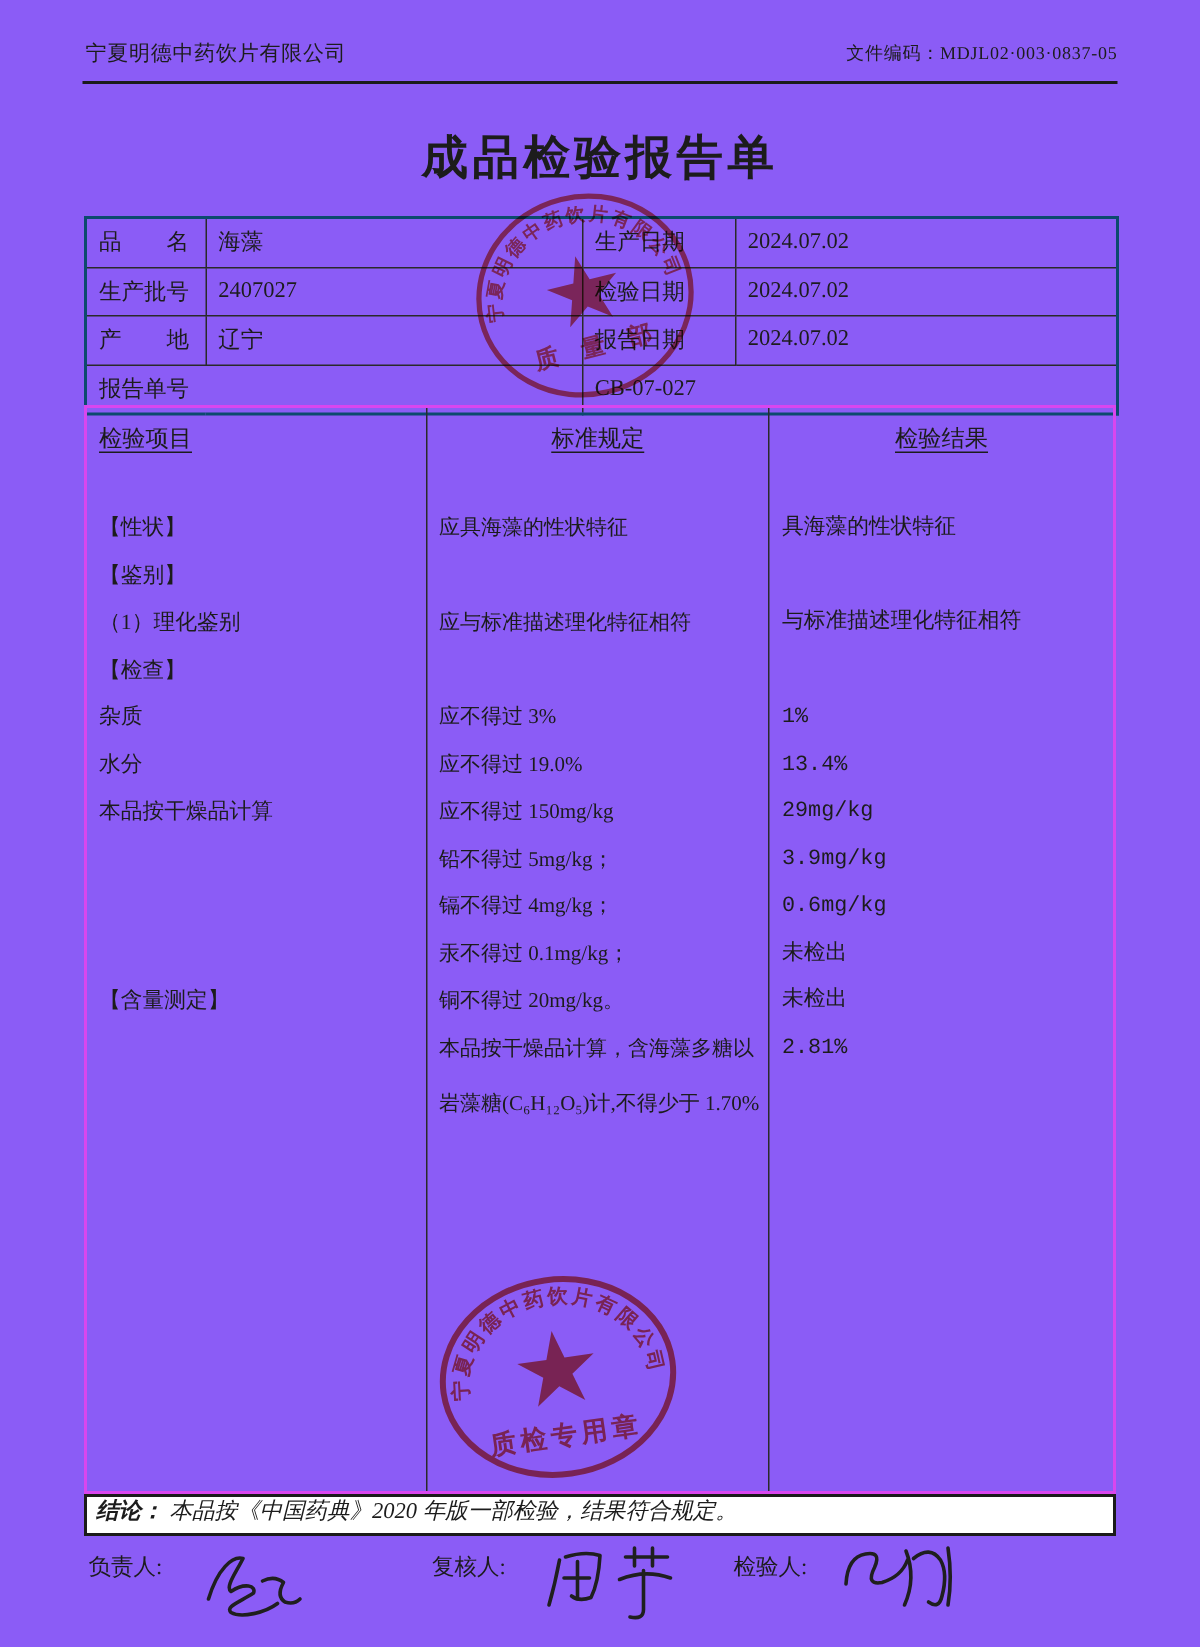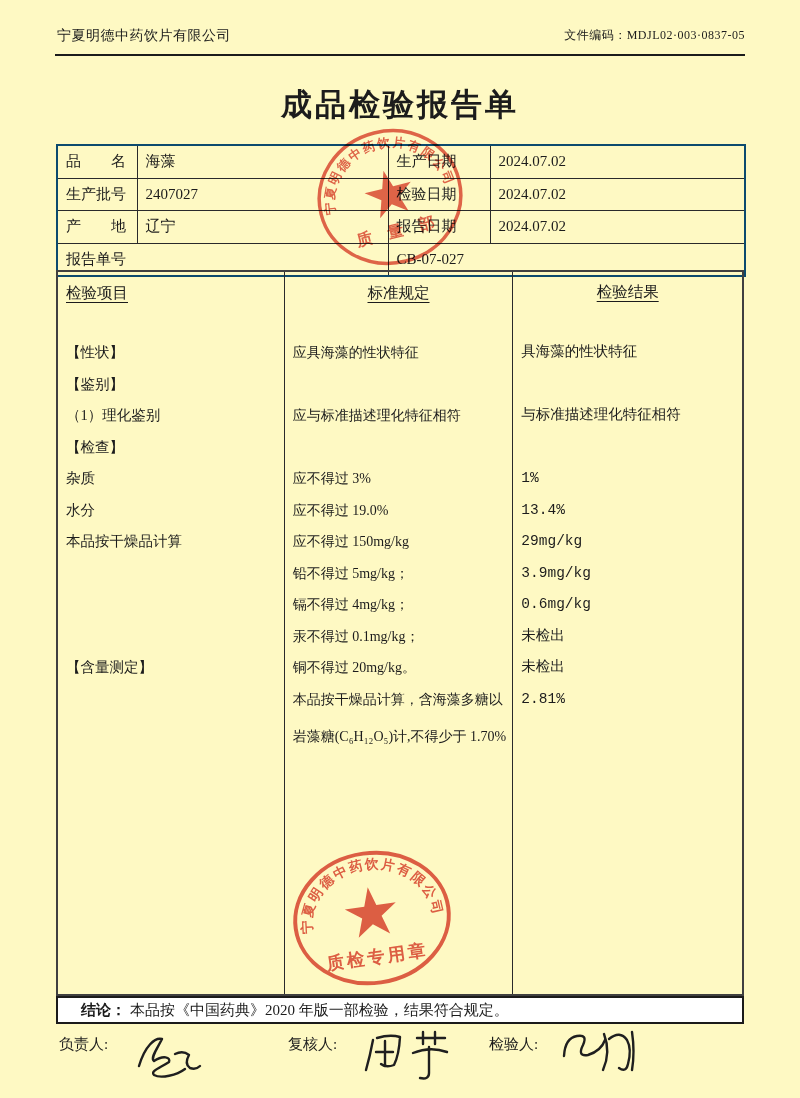--- a/index.html
+++ b/index.html
@@ -1,53 +1,53 @@
 <!DOCTYPE html>
 <html><head>
 <meta charset="utf-8">
 <style>
   html,body{margin:0;padding:0;background:#e8e8e8;}
   #page{
-    position:relative;width:800px;height:1098px;background:#fef9c3;
+    position:relative;width:800px;height:1098px;background:#8b5cf6;
     font-family:"Liberation Serif","DejaVu Serif",serif;color:#1c1c1c;
     margin:0 auto;overflow:hidden;
   }
   
   .hdr{position:absolute;top:27px;left:57px;width:688px;display:flex;
        justify-content:space-between;font-size:14px;letter-spacing:.5px;}
   .hdr-right span{font-size:12px;}
   .hdr-rule{position:absolute;top:54px;left:55px;width:690px;height:2px;background:#1b1b1b;}
   
   .doc-title{position:absolute;top:84px;left:0;width:100%;text-align:center;
              font-size:31px;font-weight:bold;letter-spacing:3px;}
   
   .info-wrap{position:absolute;top:144px;left:56px;}
   table.info{border-collapse:collapse;table-layout:fixed;width:688px;border:2px solid #0c4a6e;}
   table.info td{border:1px solid #2a2a2a;height:31.5px;font-size:15px;
                 padding:0 0 0 8px;white-space:nowrap;overflow:hidden;}
   
   .insp{position:absolute;top:270px;left:56px;width:688px;height:726px;
-        border:2px solid #404040;box-sizing:border-box;display:flex;}
+        border:2px solid #d946ef;box-sizing:border-box;display:flex;}
   .icol{box-sizing:border-box;height:100%;overflow:hidden;}
   .icol-item{width:227px;}
   .icol-standard{width:230px;border-left:1px solid #2a2a2a;}
   .icol-result{width:231px;border-left:1px solid #2a2a2a;font-family:Liberation Mono, monospace;}
   .icol .ihd{margin-top:10px;font-size:15.5px;height:22px;line-height:22px;}
   .icol-item .ihd{padding-left:8px;}
   .icol-standard .ihd,.icol-result .ihd{text-align:center;}
   .icol .ihd span{text-decoration:underline;text-underline-offset:4px;}
   .ilines{margin-top:33px;}
   .tline{height:31.5px;line-height:31.5px;padding-left:8px;font-size:14.5px;
          white-space:nowrap;}
   .icol-standard .tline{font-size:14px;}
   .ilines .tline:nth-child(13){margin-top:6px;}
   
   .conclusion{position:absolute;top:996px;left:56px;width:688px;height:28px;
-     border:2px solid #1b1b1b;box-sizing:border-box;display:flex;align-items:center;
-     padding-left:23px;font-size:15px;background:#fff;}
+     border:2px solid #1b1b1b;box-sizing:border-box;display:flex;
+     padding-left:6px;font-size:15px;background:#fff;font-style:italic;}
   .conclusion .c-label{font-weight:bold;margin-right:4px;}
   
   .sigrow{position:absolute;top:1030px;left:57px;width:700px;height:66px;font-size:15px;}
   .sig-label{position:absolute;top:5px;white-space:nowrap;}
   .sig-label.l1{left:2px;} .sig-label.l2{left:231px;} .sig-label.l3{left:432px;}
   .sig-svg{position:absolute;}
   .sig-svg path{fill:none;stroke:#1f1f1f;stroke-width:2.4;stroke-linecap:round;stroke-linejoin:round;}
   
   .stamp{position:absolute;mix-blend-mode:multiply;pointer-events:none;}
 </style>

